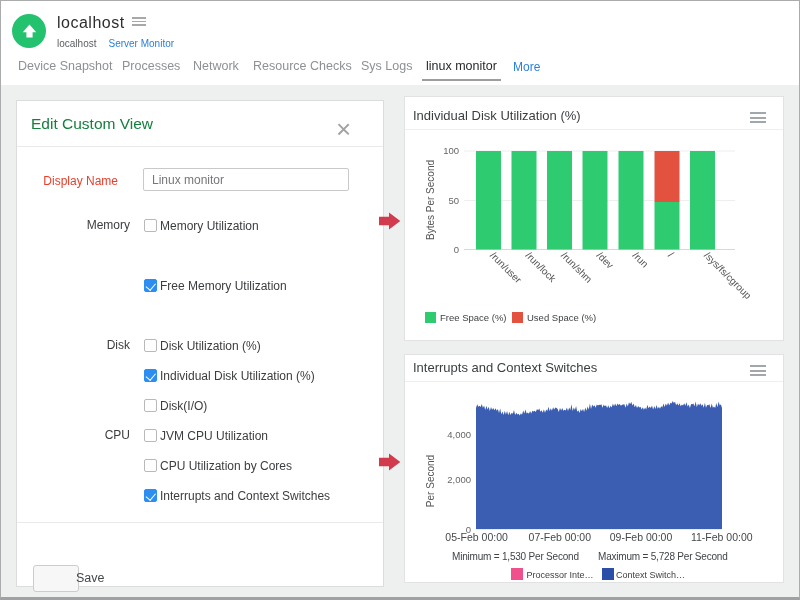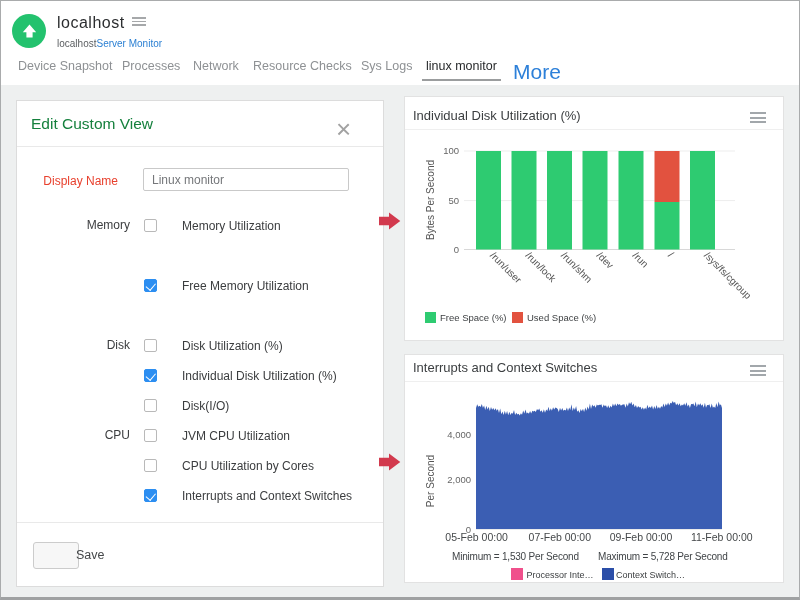--- a/index.html
+++ b/index.html
@@ -7,43 +7,43 @@
 #page { position:relative; width:800px; height:600px; background:#fff; }
 #frame { position:absolute; inset:0; border:1px solid #a9abac; border-bottom:3px solid #9fa1a2; z-index:50; pointer-events:none; }
 #content-bg { position:absolute; left:1px; right:1px; top:85px; bottom:3px; background:#eef0f0; }
 
 
 #circ { position:absolute; left:12px; top:14px; width:34px; height:34px; border-radius:50%; background:#23c26e; }
 #host { position:absolute; left:57px; top:14px; font-size:16px; color:#2b2d2f; letter-spacing:0.5px; }
 #ham1 { position:absolute; left:132px; top:17px; width:13.5px; }
 #ham1 div { height:1.5px; background:#a6a8aa; margin-bottom:2.2px; }
 #crumb { position:absolute; left:57px; top:38px; font-size:10px; color:#5b5e61; }
-#crumb .sm { color:#2c80d3; }
+#crumb .sm { color:#2c80d3; margin-left:12px; }
 
 
 .tab { position:absolute; top:59px; font-size:12.5px; color:#8e9194; }
 #tab-active { color:#27292b; }
 #tab-underline { position:absolute; left:422px; top:79px; width:79px; height:2px; background:#9b9d9e; }
-#tab-more { position:absolute; left:513px; top:60px; font-size:21px; color:#2d80d9; }
+#tab-more { position:absolute; left:513px; top:60px; font-size:12px; color:#2d80d9; }
 
 
 #panel { position:absolute; left:16px; top:100px; width:368px; height:487px; background:#fff; border:1px solid #dcdcdc; }
 #panel-title { position:absolute; left:0; top:0; width:100%; height:46px; border-bottom:1px solid #e9e9e9; }
 #panel-title span { position:absolute; left:14px; top:14px; font-size:15.5px; color:#15803d; }
 #panel-x { position:absolute; left:319px; top:13px; font-size:26px; color:#a2a2a2; font-weight:400; }
 .row-label { position:absolute; width:113px; text-align:right; font-size:12px; color:#3b3d3f; }
 #dn-label { position:absolute; left:0; width:101px; text-align:right; top:73px; font-size:12px; color:#e8402d; }
 #dn-input { position:absolute; left:126px; top:67px; width:206px; height:23px; border:1px solid #c9c9c9; border-radius:2px; font-size:12px; color:#75777a; padding-left:8px; line-height:22px; background:#fff; }
 .cbrow { position:absolute; left:0; width:100%; height:14px; }
 .cb { position:absolute; left:127px; top:0px; width:13px; height:13px; border:1px solid #b9b9b9; border-radius:2px; background:#fff; }
 .cb.on { background:#2c8ef1; border-color:#2c8ef1; }
 .cb.on:after { content:""; position:absolute; left:3.2px; top:0.6px; width:4.5px; height:7.5px; border:solid #fff; border-width:0 1.8px 1.8px 0; transform:rotate(40deg); }
-.cbl { position:absolute; left:143px; top:0px; font-size:12px; color:#3b3d3f;margin-left:22px; }
+.cbl { position:absolute; left:143px; top:0px; font-size:12px; color:#3b3d3f; }
 #panel-sep { position:absolute; left:0; top:421px; width:100%; border-top:1px solid #e9e9e9; }
-#save { position:absolute; left:16px; top:441px; width:46px; height:27px; border:1px solid #cccccc; border-radius:3px; background:#f7f7f7; font-size:12.5px; color:#45484a; text-align:center; line-height:25px;padding-left:42px; }
+#save { position:absolute; left:16px; top:464px; width:46px; height:27px; border:1px solid #cccccc; border-radius:3px; background:#f7f7f7; font-size:12.5px; color:#45484a; text-align:center; line-height:25px;padding-left:42px; }
 
 
 .arrow { position:absolute; left:378px; width:23px; height:18px; }
 
 
 .card { position:absolute; left:404px; width:380px; background:#fff; border:1px solid #e2e2e2; }
 #card1 { top:96px; height:245px; }
 #card2 { top:354px; height:229px; }
 .ctitle { position:absolute; left:8px; font-size:13px; color:#3b3e40; }
 #card1 .ctitle { top:11px; }

